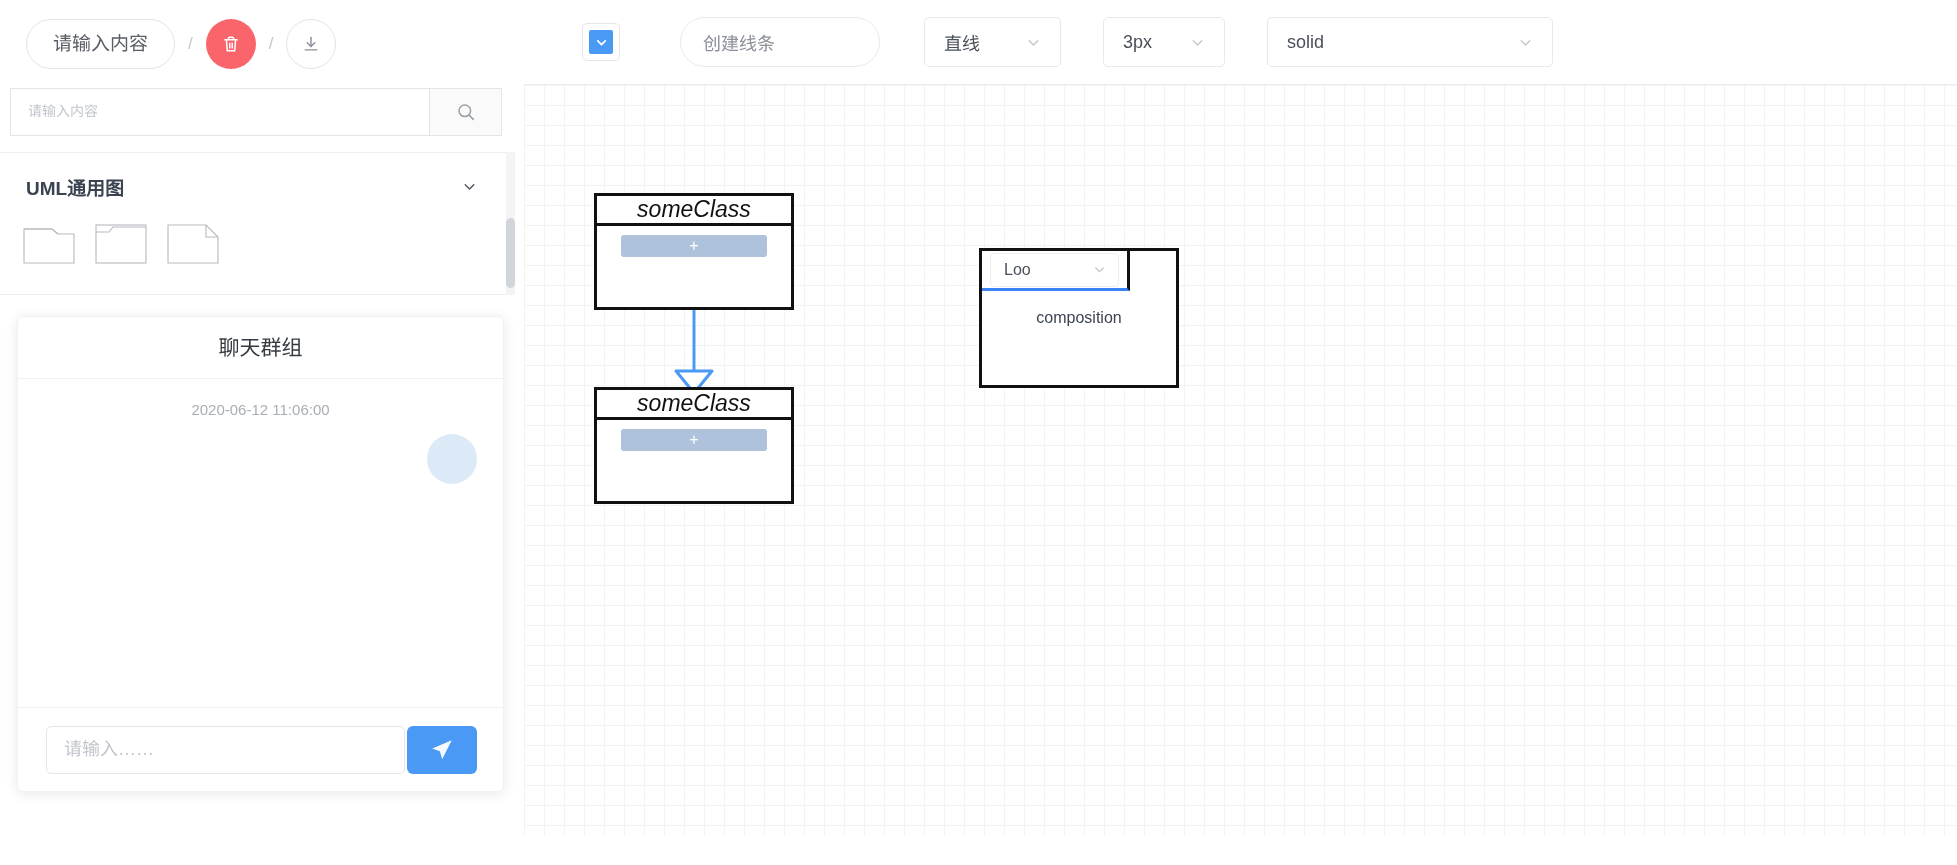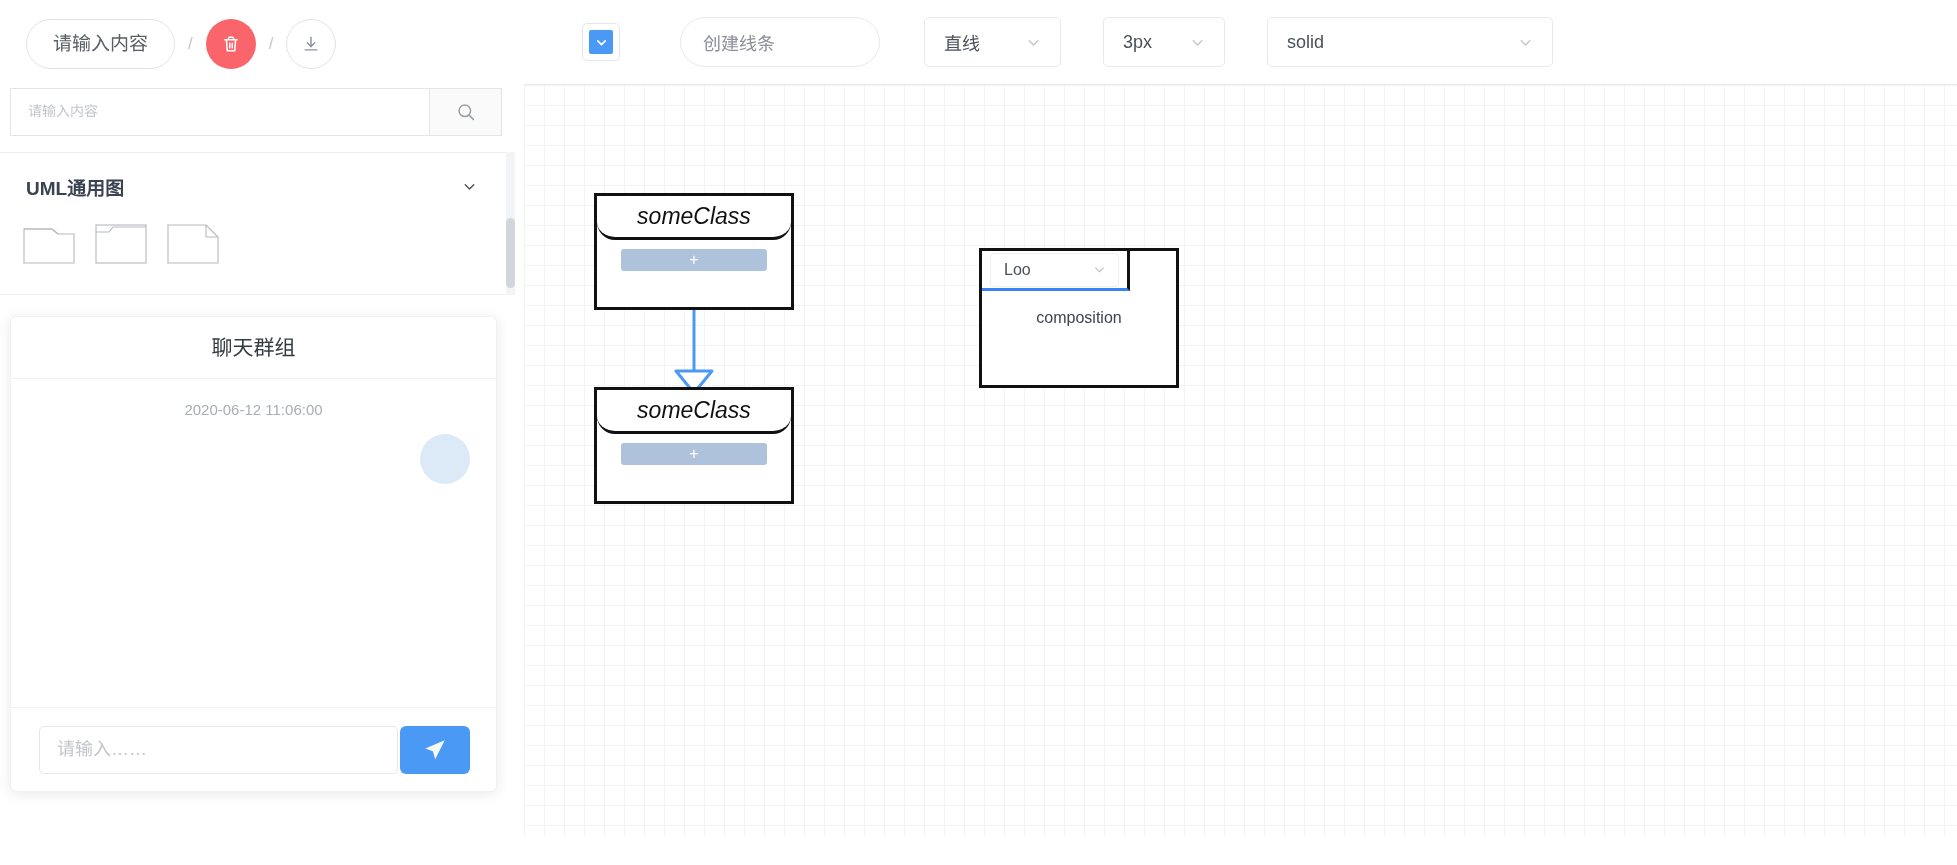--- a/index.html
+++ b/index.html
@@ -96,21 +96,21 @@
     background: #f3f4f6;
   }
   .panel-scrollbar .thumb {
     position: absolute; left: 0; top: 66px;
     width: 9px; height: 70px;
     background: #d2d5da; border-radius: 5px;
   }
 
   
   .chat-card {
-    position: absolute; left: 10px; top: 316px;
+    position: absolute; left: 17px; top: 316px;
     width: 487px; height: 476px;
     background: #fff;
     border: 1px solid #f0f1f3;
     border-radius: 6px;
     box-shadow: 0 2px 14px rgba(0,0,0,0.09);
     display: flex; flex-direction: column;
   }
   .chat-title {
     height: 62px; line-height: 62px;
     text-align: center;
@@ -224,24 +224,24 @@
     overflow: hidden;
   }
 
   
   .uml-class {
     position: absolute;
     border: 3px solid #111;
     background: #fff;
   }
   .uml-head {
-    height: 44px;
+    height: 30px;
     border-bottom: 3px solid #111;
     display: flex; align-items: center; justify-content: center;
-    font-style: italic; font-size: 23px; color: #111; border-radius: 18px;
+    font-style: italic; font-size: 23px; color: #111;
   }
   .uml-body { position: relative; height: 72px; }
   .uml-addbar {
     position: absolute; left: 24px; right: 24px; top: 9px;
     height: 22px;
     background: #aec2dc;
     border-radius: 3px;
     display: flex; align-items: center; justify-content: center;
     color: #fff; font-size: 16px; line-height: 1;
     cursor: pointer;

